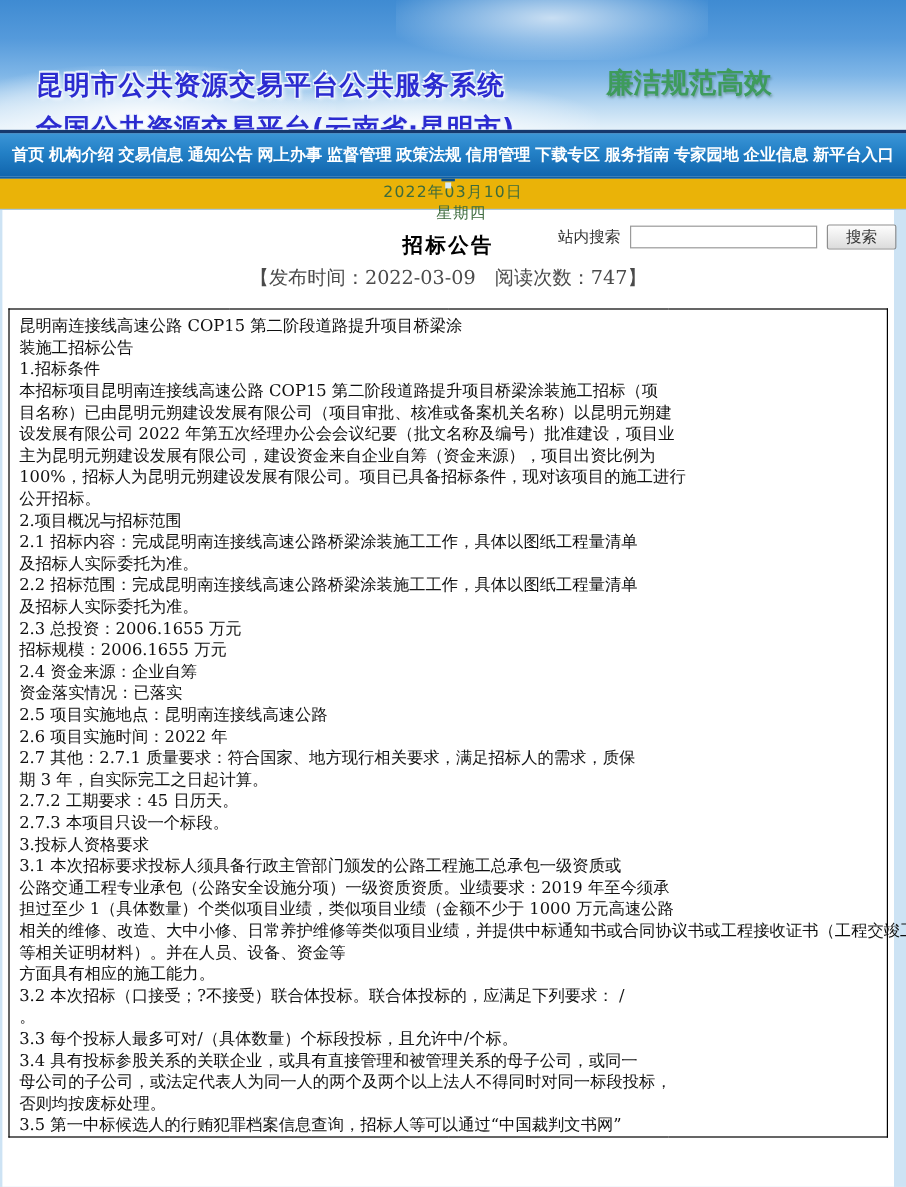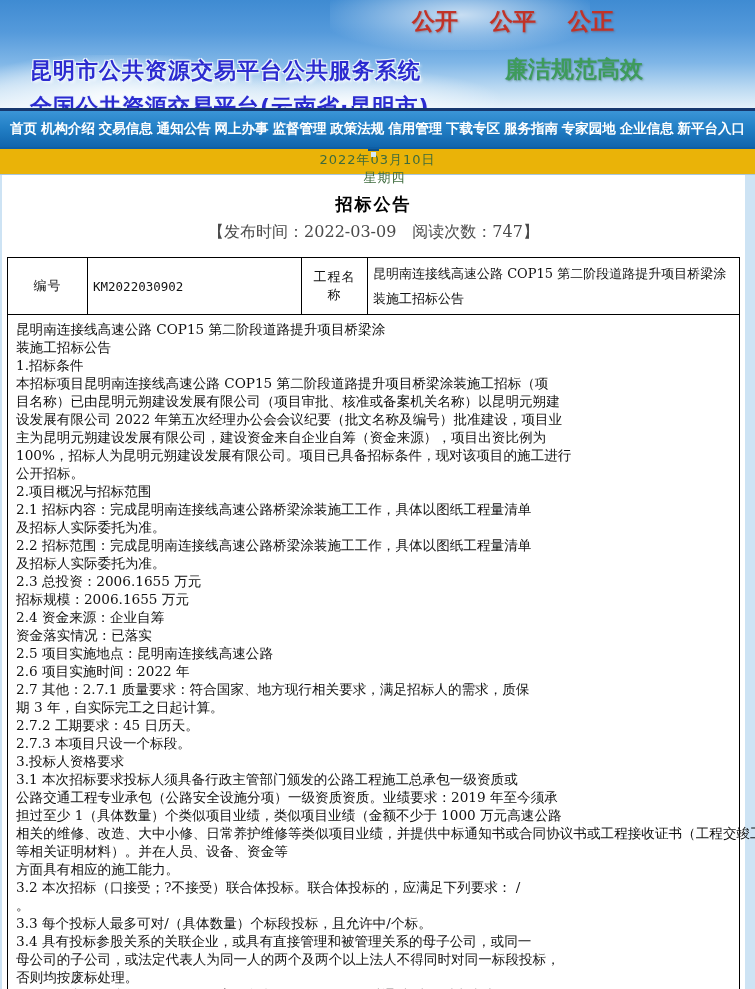--- a/index.html
+++ b/index.html
@@ -102,25 +102,20 @@
 </style>
 </head>
 <body>
 
 <div class="banner">
   <div class="cloud cloud1"></div>
   <div class="cloud cloud2"></div>
   <div class="cloud cloud3"></div>
   <div class="banner-title l1">昆明市公共资源交易平台公共服务系统</div>
   <div class="banner-title l2">全国公共资源交易平台(云南省·昆明市)</div>
-  <div class="slogan red">
-      <span>公开</span>
-      <span>公平</span>
-      <span>公正</span>
-    </div>
   <div class="slogan green">
       <span>廉洁</span>
       <span>规范</span>
       <span>高效</span>
     </div>
 </div>
 
 <div class="nav">
     <a class="nav-item">首页</a>
     <a class="nav-item">机构介绍</a>
@@ -134,36 +129,35 @@
     <a class="nav-item">服务指南</a>
     <a class="nav-item">专家园地</a>
     <a class="nav-item">企业信息</a>
     <a class="nav-item">新平台入口</a>
   </div>
 
 <div class="toolbar">
   <span class="date-bullet"></span>
   <span class="date-text">2022年03月10日</span>
   <span class="weekday">星期四</span>
+  <div class="search-zone">
+    <span class="search-label">站内搜索</span>
+    <input class="search-input" type="text" value="" style="">
+    <button class="search-btn">搜索</button>
+  </div>
 </div>
 
 <div class="content-outer">
   <div class="content-inner">
     <div class="doc-title">招标公告</div>
     <div class="doc-meta">
       <span>【发布时间：</span><span>2022-03-09</span><span>　阅读次数：</span><span>747</span><span>】</span>
     </div>
     <table class="info-table">
       <tbody>
-          <tr class="row-head">
-        <td class="cell-label">编号</td>
-        <td class="cell-no">KM2022030902</td>
-        <td class="cell-label2">工程名称</td>
-        <td class="cell-name">昆明南连接线高速公路 COP15 第二阶段道路提升项目桥梁涂 装施工招标公告</td>
-      </tr>
       <tr>
         <td class="doc-body-cell" colspan="4">
           <div>
                 <div class="doc-line">昆明南连接线高速公路 COP15 第二阶段道路提升项目桥梁涂</div>
                 <div class="doc-line">装施工招标公告</div>
                 <div class="doc-line">1.招标条件</div>
                 <div class="doc-line">本招标项目昆明南连接线高速公路 COP15 第二阶段道路提升项目桥梁涂装施工招标（项</div>
                 <div class="doc-line">目名称）已由昆明元朔建设发展有限公司（项目审批、核准或备案机关名称）以昆明元朔建</div>
                 <div class="doc-line">设发展有限公司 2022 年第五次经理办公会会议纪要（批文名称及编号）批准建设，项目业</div>
                 <div class="doc-line">主为昆明元朔建设发展有限公司，建设资金来自企业自筹（资金来源），项目出资比例为</div>

